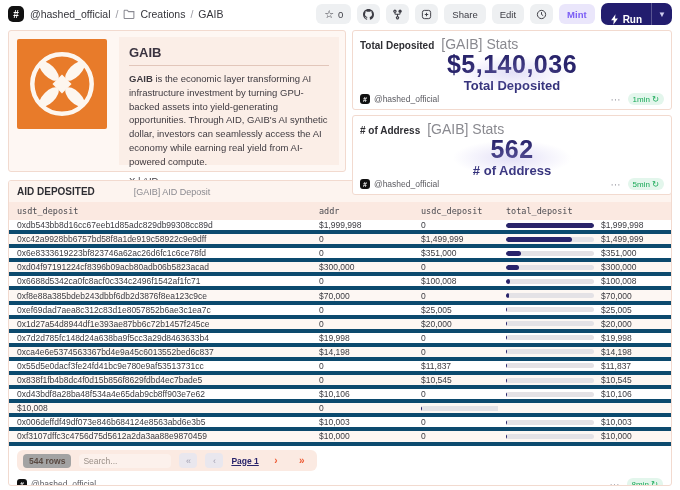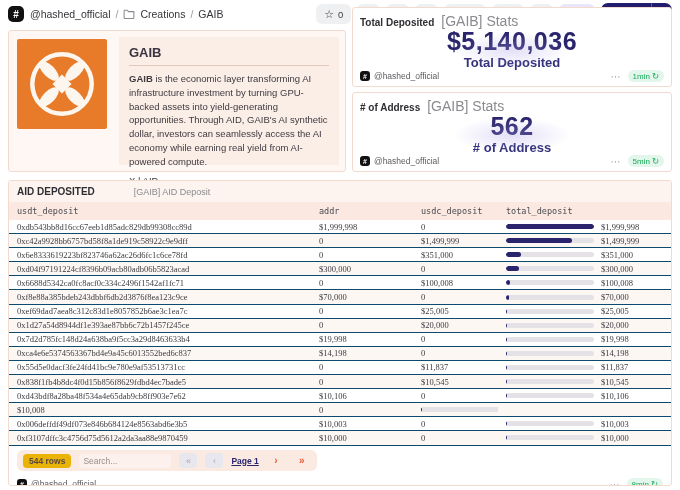--- a/index.html
+++ b/index.html
@@ -39,21 +39,21 @@
   
   .profile-card{ flex:1 1 0; background:#fef7f3; display:flex; padding:8px; gap:12px; }
   .gaib-logo{ width:90px; height:90px; flex:0 0 auto; border-radius:2px; }
   .profile-info{ flex:1; background:#fbeee7; margin:-2px -2px -2px 0; padding:8px 10px; }
   .profile-title{ font-size:13px; font-weight:bold; color:#3a3340; padding-bottom:5px;
     border-bottom:1px solid #e2c6ba; margin-bottom:6px; }
   .profile-desc{ font-size:9.5px; line-height:1.45; color:#3e3a40; margin-bottom:7px; }
   .profile-links{ font-size:9.5px; color:#3e3a40; }
   .profile-links a{ color:#3e3a40; text-decoration:underline; cursor:pointer; }
   
-  .stats-col{ flex:1 1 0; display:flex; flex-direction:column; gap:5px;justify-content:flex-end; }
+  .stats-col{ flex:1 1 0; display:flex; flex-direction:column; gap:5px; }
   .stat-card{ flex:1; display:flex; flex-direction:column; padding:5px 7px 4px 7px; position:relative; }
   .stat-head{ display:flex; align-items:baseline; gap:7px; }
   .stat-title{ font-size:10px; font-weight:bold; color:#2e2e33; }
   .stat-sub{ font-size:14px; color:#8a8a90; }
   .stat-mid{ flex:1; display:flex; flex-direction:column; align-items:center;
     justify-content:center; position:relative; }
   .stat-mid::before{ content:""; position:absolute; width:120px; height:36px; left:50%; top:50%;
     transform:translate(-50%,-50%); background:radial-gradient(ellipse at center,
     rgba(170,160,230,.33), rgba(170,160,230,0) 70%); pointer-events:none; }
   .stat-value{ font-size:25px; font-weight:bold; color:var(--navy); letter-spacing:.5px; line-height:1; }
@@ -70,33 +70,33 @@
   .table-card{ display:flex; flex-direction:column; height:306px; overflow:hidden; }
   .table-titlebar{ display:flex; align-items:baseline; gap:7px; padding:5px 8px;
     background:#fdf4ef; }
   .table-title{ font-size:10px; font-weight:bold; color:#2e2e33; }
   .table-sub{ font-size:9px; color:#8a8a90;padding-left:32px; }
   .tgrid{ display:grid; grid-template-columns: 302px 102px 85px 1fr; align-items:center; }
   .thead{ background:var(--pink-header); font-family:"DejaVu Sans Mono", monospace;
     font-size:8.5px; color:#4a4a50; }
   .thead .c{ padding:4px 0 4px 8px; }
   .tbody{ flex:1; }
-  .trow{ height:14.1px; border-bottom:1px solid #0c4a6e; font-family:Liberation Serif, serif;
+  .trow{ height:14.1px; border-bottom:4px solid #0c4a6e; font-family:Liberation Sans, sans-serif;
     font-size:8.5px; color:#3b3b41; }
   .trow:nth-child(even){ background:#fdf7f3; }
   .trow .c{ padding-left:8px; white-space:nowrap; overflow:hidden; }
   .total-cell{ display:flex; align-items:center; gap:7px; }
   .bar{ width:88px; height:5px; border-radius:3px; background:#e4e2e6; overflow:hidden;
     flex:0 0 auto; display:block; }
   .fill{ display:block; height:100%; background:var(--navy); border-radius:3px; }
   
   .pagbar-wrap{ padding:4px 8px; }
   .pagbar{ display:inline-flex; align-items:center; gap:8px; background:#fbeae2;
     border-radius:6px; padding:3px 6px; }
-  .rows-badge{ background:#eab308; color:#5a4a42; font-size:8.5px; font-weight:bold;
+  .rows-badge{ background:#a3a3a3; color:#5a4a42; font-size:8.5px; font-weight:bold;
     padding:2px 6px; border-radius:4px; white-space:nowrap; }
   .search-input{ border:none; background:rgba(255,255,255,.35); font-size:8.5px; color:#5a5a60;
     width:92px; padding:2px 4px; border-radius:4px; font-family:inherit; outline:none; }
   .search-input::placeholder{ color:#9a9088; }
   .pg-btn{ border:none; cursor:pointer; font-size:9px; border-radius:4px; height:15px;
     min-width:18px; display:inline-flex; align-items:center; justify-content:center;
     font-family:inherit; background:transparent; }
   .pg-disabled{ background:#e9e7ee; color:#a3a1b2; }
   .pg-accent{ color:#ee5a33; font-weight:bold; font-size:10px; }
   .page-link{ background:none; border:none; color:var(--navy); font-weight:bold; font-size:8.5px;

